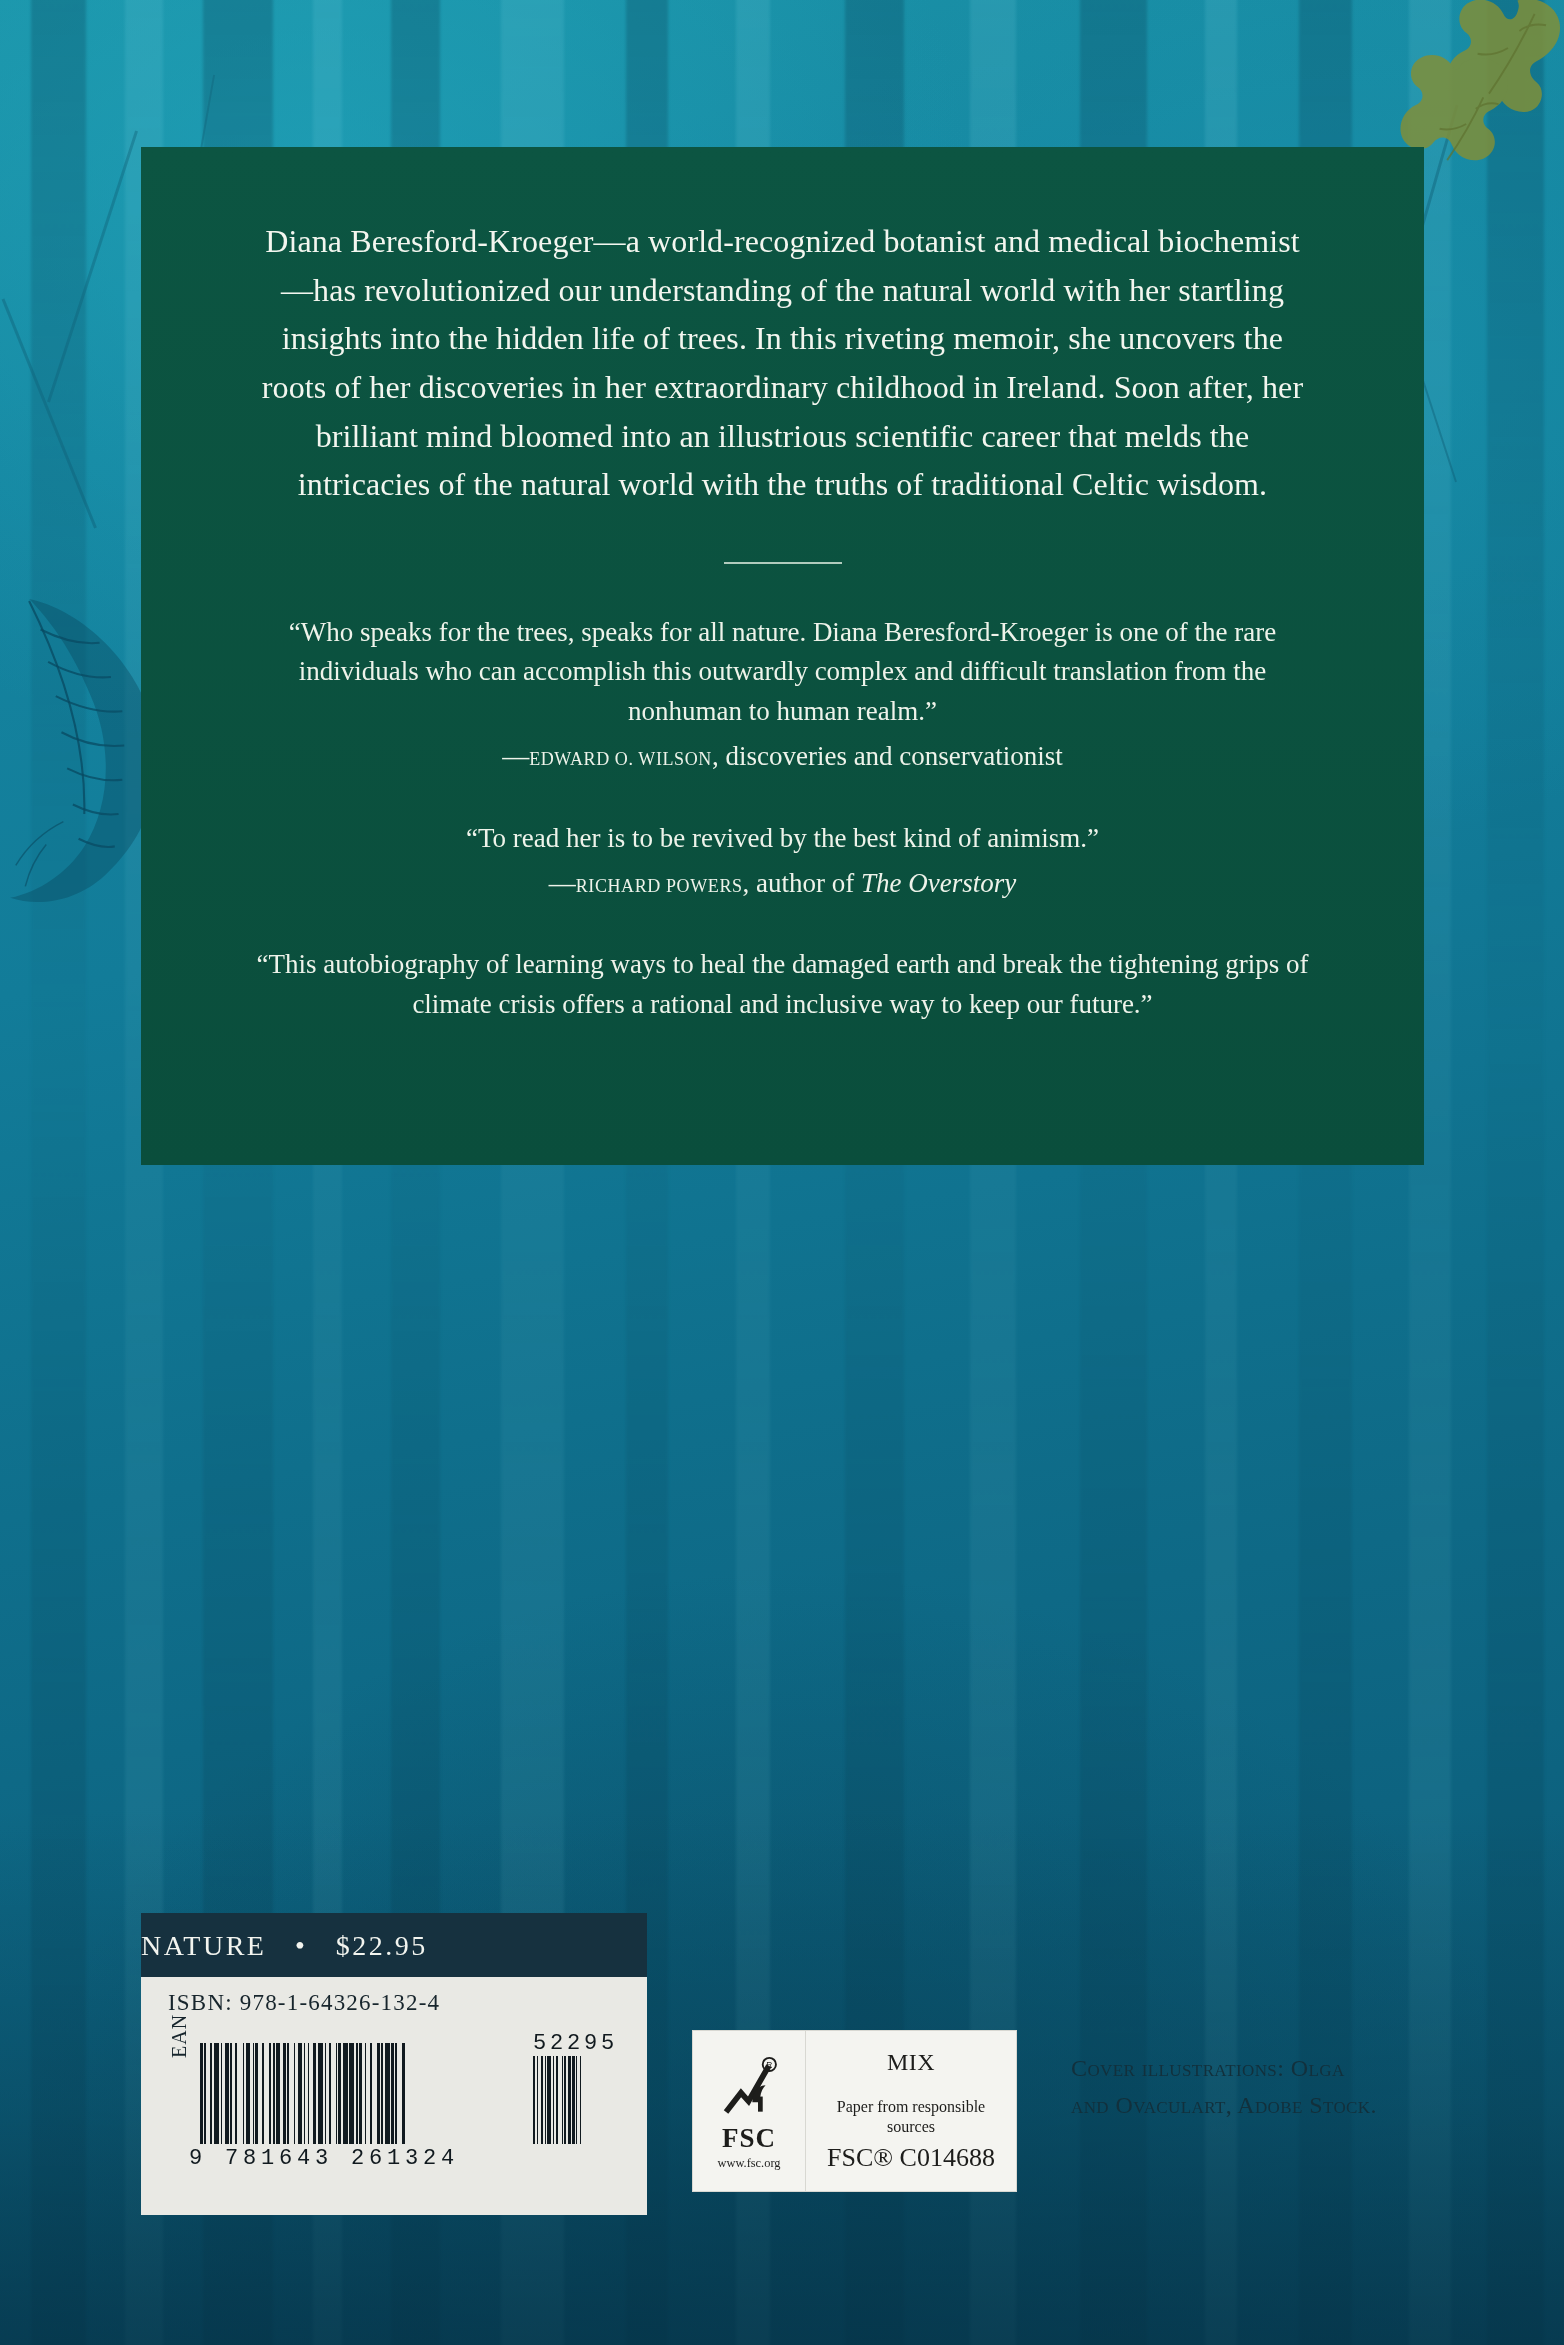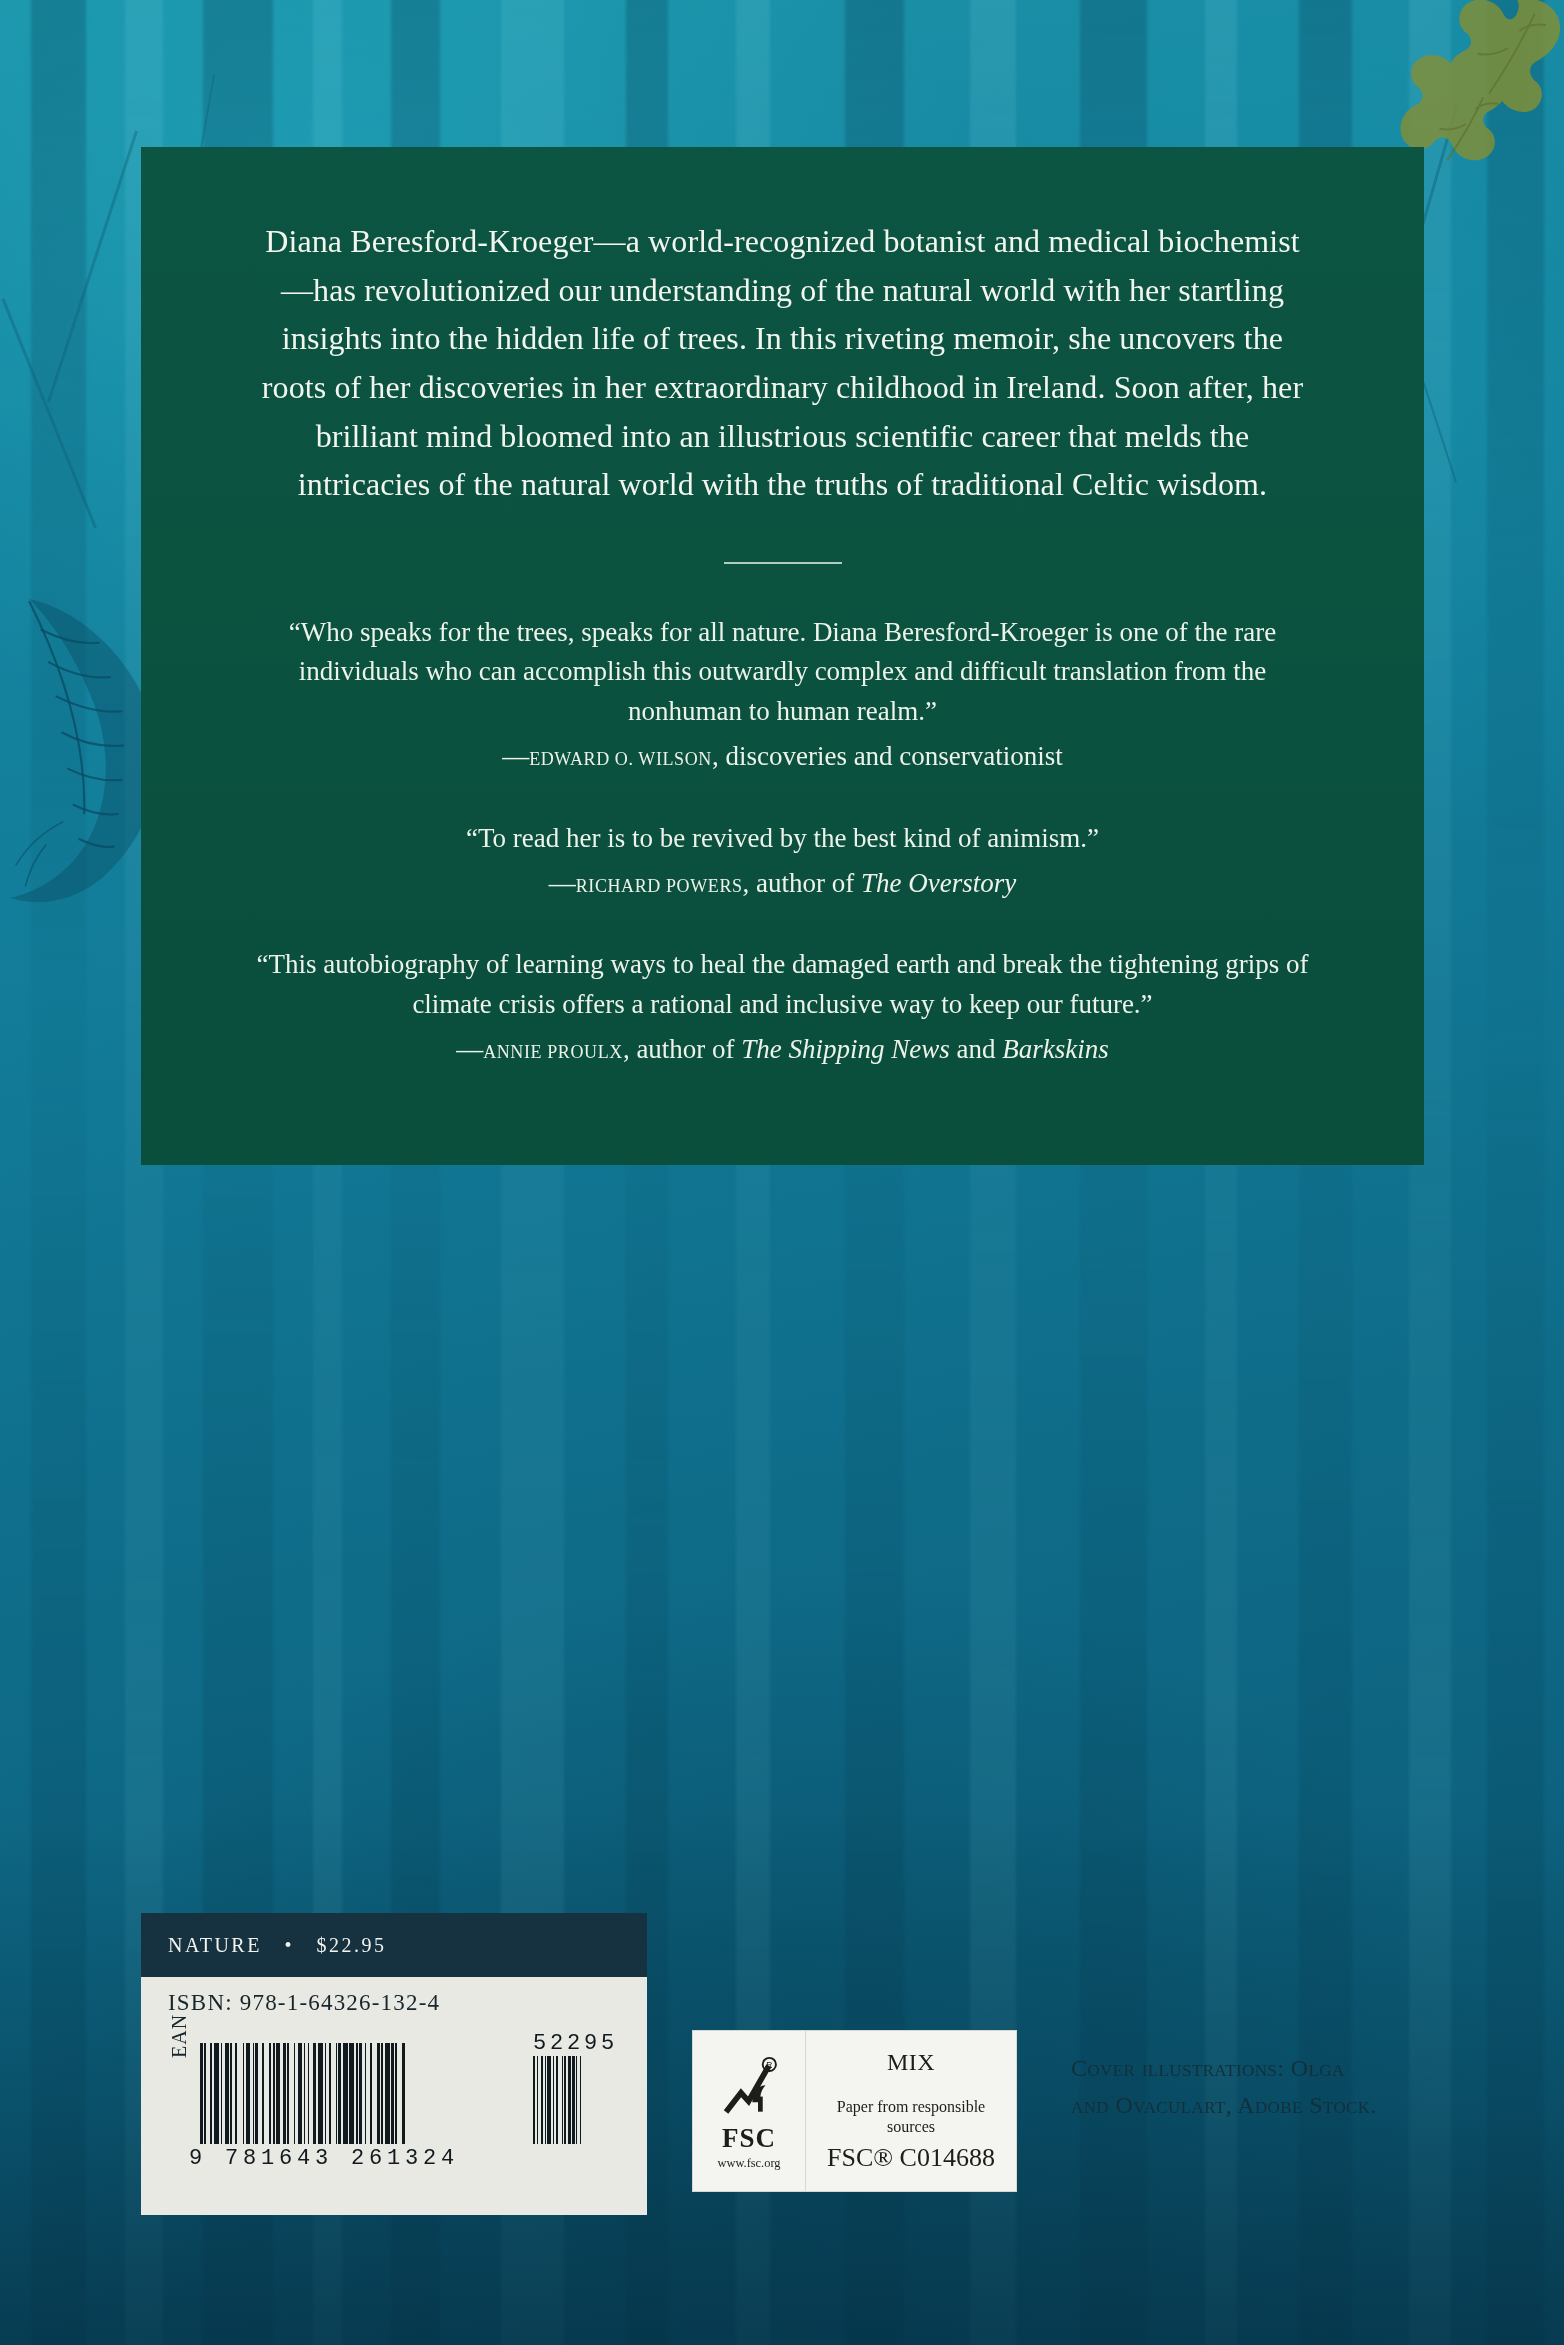--- a/index.html
+++ b/index.html
@@ -117,24 +117,23 @@
     left: 141px;
     top: 1913px;
     width: 506px;
     height: 65px;
     background: #16313f;
     display: flex;
     align-items: center;
   }
   .price-text {
     color: #f2f4ef;
-    font-size: 20px;
+    font-size: 28px;
     letter-spacing: 2.5px;
     font-variant: small-caps;
-    padding-left: 27px;
     white-space: pre;
   }
   .isbn-box {
     position: absolute;
     left: 141px;
     top: 1977px;
     width: 506px;
     height: 238px;
     background: #e9e9e4;
   }
@@ -329,21 +328,20 @@
         <p class="attrib"><span>—</span><span class="caps">EDWARD O. WILSON</span><span>, discoveries and conservationist</span></p>
       </div>
 
       <div class="praise-block">
         <p class="quote">“To read her is to be revived by the best kind of animism.”</p>
         <p class="attrib"><span>—</span><span class="caps">RICHARD POWERS</span><span>, author of </span><span class="italic">The Overstory</span></p>
       </div>
 
       <div class="praise-block">
         <p class="quote">“This autobiography of learning ways to heal the damaged earth and break the tightening grips of climate crisis offers a rational and inclusive way to keep our future.”</p>
-        <p class="attrib"><span>—</span><span class="caps">ANNIE PROULX</span><span>, author of </span><span class="italic">The Shipping News</span><span> and </span><span class="italic">Barkskins</span></p>
       </div>
 
     </div>
   </div>
 
   <div class="price-box">
     <div class="price-text"><span>NATURE</span><span>   </span><span>•</span><span>   </span><span>$22.95</span></div>
   </div>
 
   <div class="isbn-box">

